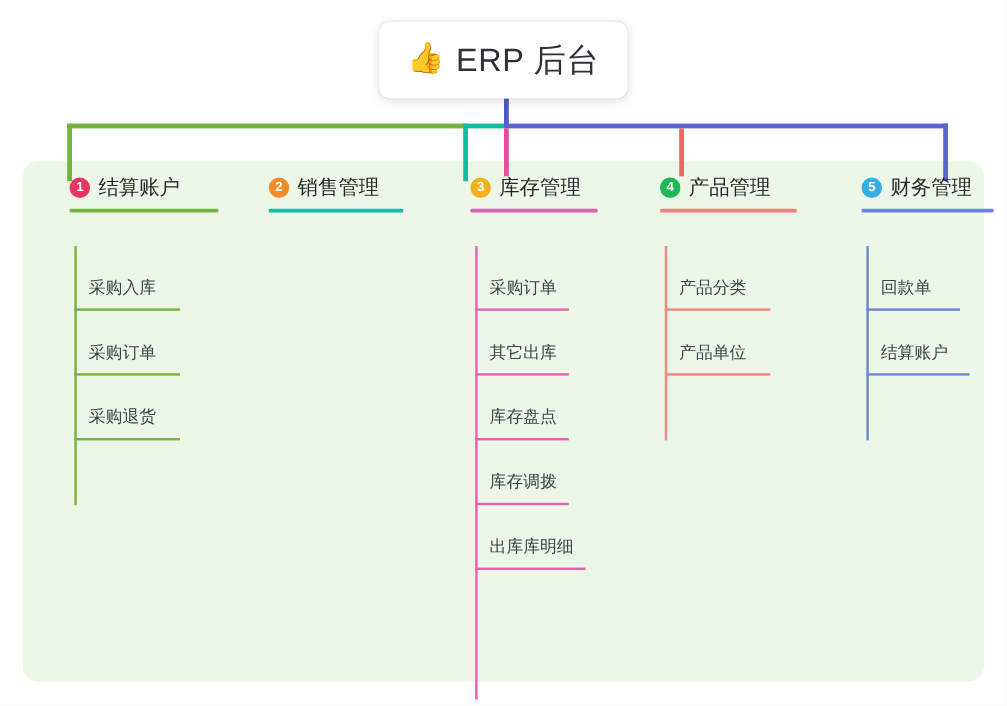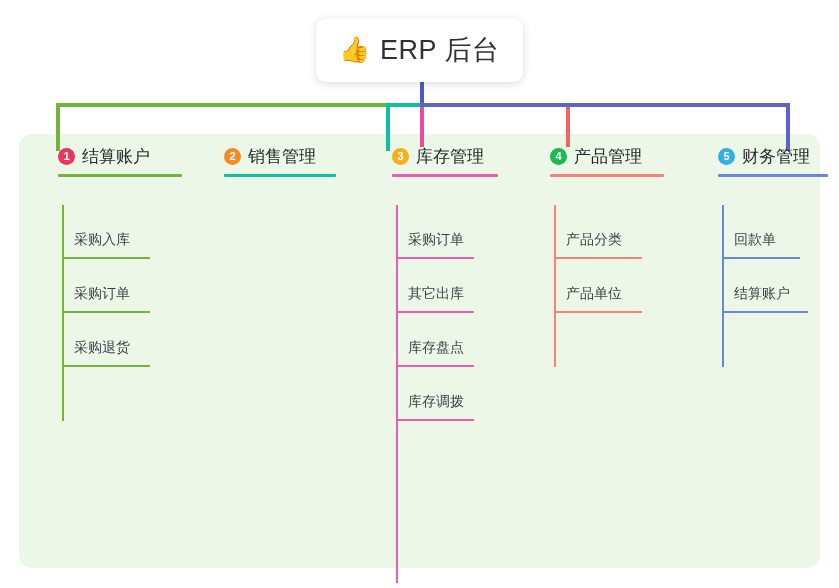--- a/index.html
+++ b/index.html
@@ -167,20 +167,24 @@
             <div class="item-rule" style="background: rgb(229, 96, 174); width: 78px;"></div>
           </div>
           <div class="item">
             <span class="item-label">库存盘点</span>
             <div class="item-rule" style="background: rgb(229, 96, 174); width: 78px;"></div>
           </div>
           <div class="item">
             <span class="item-label">库存调拨</span>
             <div class="item-rule" style="background: rgb(229, 96, 174); width: 78px;"></div>
           </div>
+          <div class="item">
+            <span class="item-label">出库库明细</span>
+            <div class="item-rule" style="background: rgb(229, 96, 174); width: 92px;"></div>
+          </div>
         </div>
       </div>
       <div class="col" style="left: 530px;">
         <div class="col-head">
           <span class="badge" style="background: rgb(29, 185, 84);">4</span>
           <span class="col-title">产品管理</span>
           <div class="head-rule" style="background: rgb(244, 131, 124); width: 114px;"></div>
         </div>
         <div class="items">
           <div class="spine" style="background: rgb(244, 131, 124); top: 0px; height: 162px;"></div>

